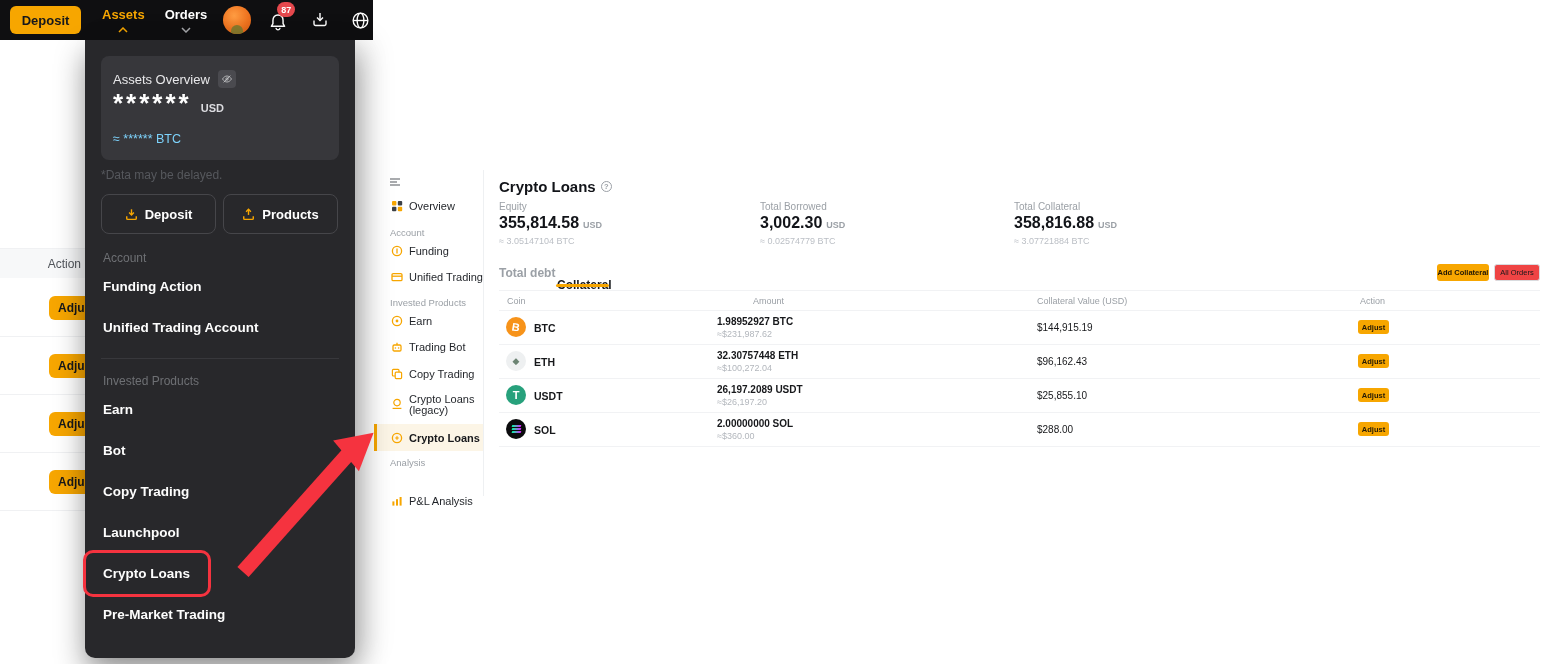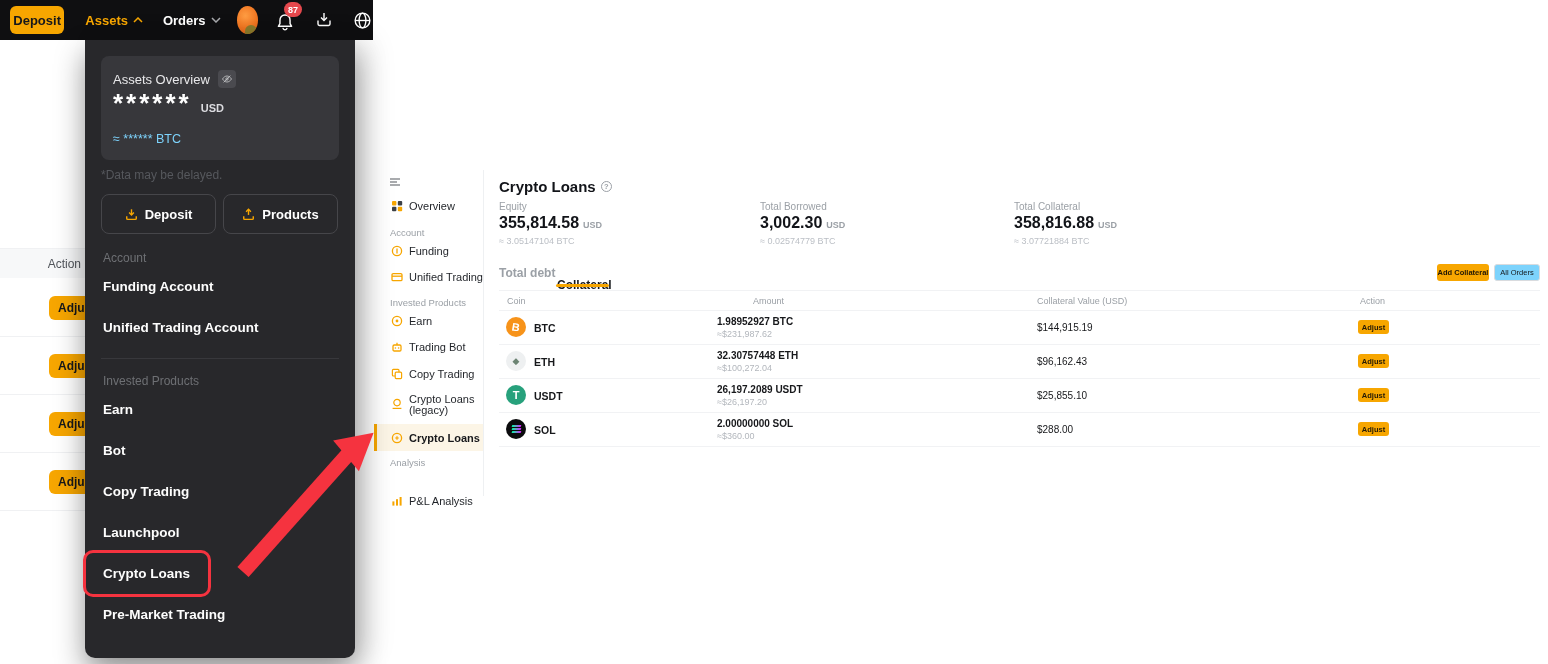--- a/index.html
+++ b/index.html
@@ -12,21 +12,21 @@
     font-size:12px; color:#51555b; z-index:1; border-top:1px solid #f0f1f3;}
   .bgt-line { position:absolute; left:0; width:86px; height:1px; background:#f0f1f3; z-index:1; }
   .bgt-btn { position:absolute; left:49px; width:58px; height:24px; background:#f7a600; border:none;
     border-radius:6px; font-family:inherit; font-size:12px; font-weight:bold; color:#17181b; z-index:1; text-align:left; padding-left:9px;}
 
   
   .navbar { position:absolute; left:0; top:0; width:373px; height:40px; background:#0f0f11;
     display:flex; align-items:center; z-index:5; }
   .dep-btn { margin-left:10px; width:71px; height:28px; background:#f7a600; border:none; border-radius:6px;
     font-family:inherit; font-size:13px; font-weight:bold; color:#17181b; }
-  .nav-item { display:flex; align-items:center; gap:5px; font-size:13px; font-weight:bold; color:#fff; }
+  .nav-item { display:flex; align-items:center; gap:5px; font-size:13px; font-weight:bold; color:#fff;flex-direction:column; }
   .nav-assets { margin-left:21px; color:#f7a600; }
   .nav-orders { margin-left:20px; }
   .avatar { margin-left:16px; width:28px; height:28px; border-radius:50%;
     background:radial-gradient(circle at 40% 35%, #ff9d43 0%, #ef7420 55%, #d85a12 100%);
     position:relative; overflow:hidden; }
   .avatar .body { position:absolute; left:8px; bottom:0; width:12px; height:9px; border-radius:6px 6px 0 0; background:#8a7a2c; }
   .bell-wrap { margin-left:16px; position:relative; width:24px; height:28px; }
   .badge { position:absolute; left:10px; top:-4px; min-width:18px; height:15px; background:#e5484d; border-radius:8px;
     color:#fff; font-size:9px; font-weight:bold; display:flex; align-items:center; justify-content:center; padding:0 4px; }
   .icon-btn { margin-left:18px; width:22px; height:22px; display:flex; align-items:center; justify-content:center; }
@@ -73,21 +73,21 @@
     font-size:7.5px; font-weight:bold; display:flex; align-items:center; justify-content:center; }
   .stat-label { position:absolute; top:201px; font-size:10px; color:#9ba0a6; z-index:3; }
   .stat-val { position:absolute; top:214px; display:flex; align-items:baseline; gap:4px; z-index:3; }
   .stat-val b { font-size:16px; color:#121419; }
   .stat-val i { font-style:normal; font-size:9px; font-weight:bold; color:#9ba0a6; }
   .stat-sub { position:absolute; top:236px; font-size:9px; color:#bbbfc5; z-index:3; }
   .tab { position:absolute; top:266px; font-size:12px; font-weight:bold; z-index:3; cursor:pointer; }
   .tab-underline { position:absolute; left:556px; top:284px; width:53px; height:3px; background:#f7a600; border-radius:2px; z-index:3; }
   .btn-addcol { position:absolute; left:1437px; top:264px; width:52px; height:17px; background:#f7a600; border:none;
     border-radius:3px; font-family:inherit; font-size:7.5px; font-weight:bold; color:#1f1605; z-index:3; }
-  .btn-allord { position:absolute; left:1494px; top:264px; width:46px; height:17px; background:#7dd3fc;
+  .btn-allord { position:absolute; left:1494px; top:264px; width:46px; height:17px; background:#ef4444;
     border:1px solid #d9dbde; border-radius:3px; font-family:inherit; font-size:7.5px; color:#16181b; z-index:3; }
   .hline { position:absolute; left:499px; width:1041px; height:1px; background:#f1f2f4; z-index:3; }
   .th { position:absolute; top:296px; font-size:9px; color:#9ba0a6; z-index:3; }
   .coin-ic { position:absolute; left:506px; width:20px; height:20px; border-radius:50%;
     display:flex; align-items:center; justify-content:center; z-index:3; }
   .coin-sym { position:absolute; left:534px; font-size:10.5px; font-weight:bold; color:#17181b; z-index:3; }
   .amt1 { position:absolute; left:717px; font-size:10px; font-weight:bold; color:#17181b; z-index:3; }
   .amt2 { position:absolute; left:717px; font-size:9px; color:#b3b7bd; z-index:3; }
   .cval { position:absolute; left:1037px; font-size:10px; color:#17181b; z-index:3; }
   .adj { position:absolute; left:1358px; width:31px; height:14px; background:#f7a600; border:none; border-radius:3px;
@@ -187,21 +187,21 @@
       <button class="dw-btn">
         <svg width="13" height="13" viewBox="0 0 12 12">
           <path d="M6 6.4v-5" stroke="#f7a600" stroke-width="1.3" fill="none"></path>
           <path d="M3.8 3.4L6 1.2l2.2 2.2" fill="none" stroke="#f7a600" stroke-width="1.3"></path>
           <path d="M1.6 7.6v2c0 .5.4.9.9.9h7c.5 0 .9-.4.9-.9v-2" fill="none" stroke="#f7a600" stroke-width="1.3"></path>
         </svg>
         <span>Products</span>
       </button>
     </div>
     <div class="sec-label" style="top:211px">Account</div>
-    <div class="menu-item" style="top:239px">Funding Account</div>
+    <div class="menu-item" style="top:239px">Funding Action</div>
     <div class="menu-item" style="top:280px">Unified Trading Account</div>
     <div class="panel-div" style="top:318px"></div>
     <div class="sec-label" style="top:334px">Invested Products</div>
     <div class="menu-item" style="top:362px">Earn</div>
     <div class="menu-item" style="top:403px">Bot</div>
     <div class="menu-item" style="top:444px">Copy Trading</div>
     <div class="menu-item" style="top:485px">Launchpool</div>
     <div class="menu-item" style="top:526px">Crypto Loans</div>
     <div class="menu-item" style="top:567px">Pre-Market Trading</div>
   </div>

